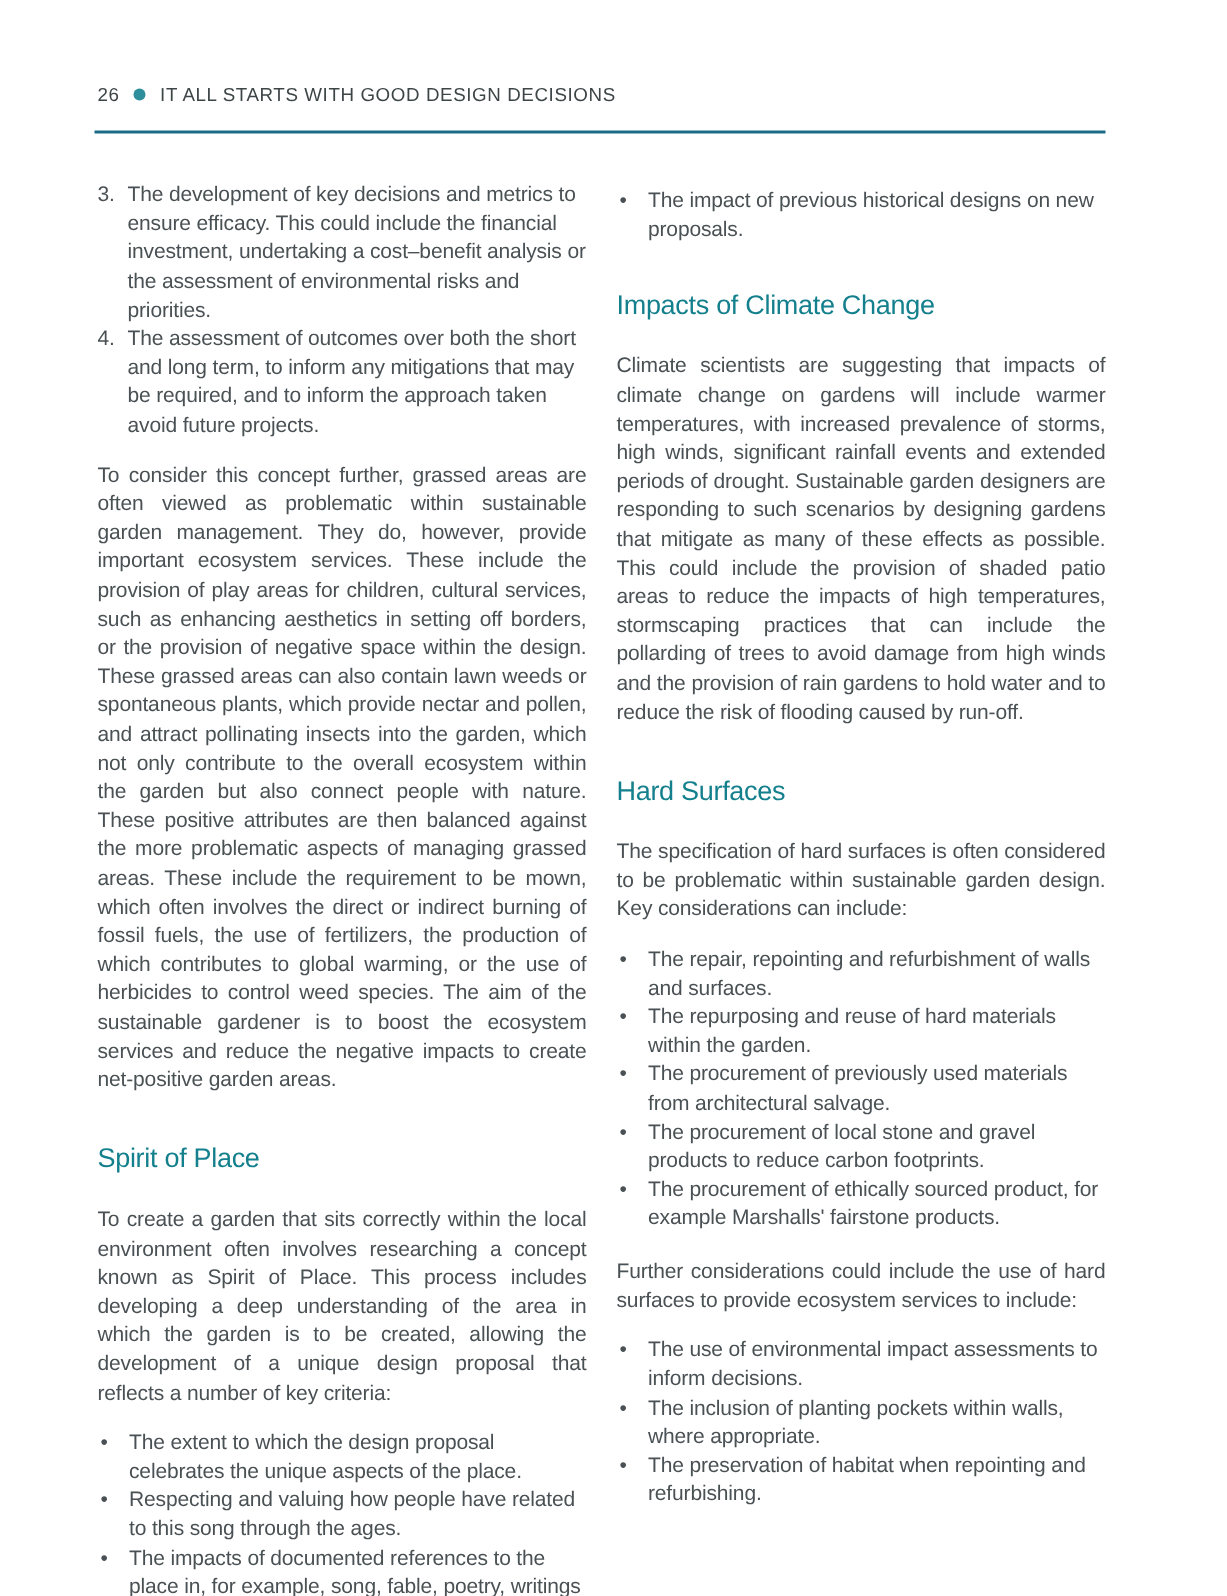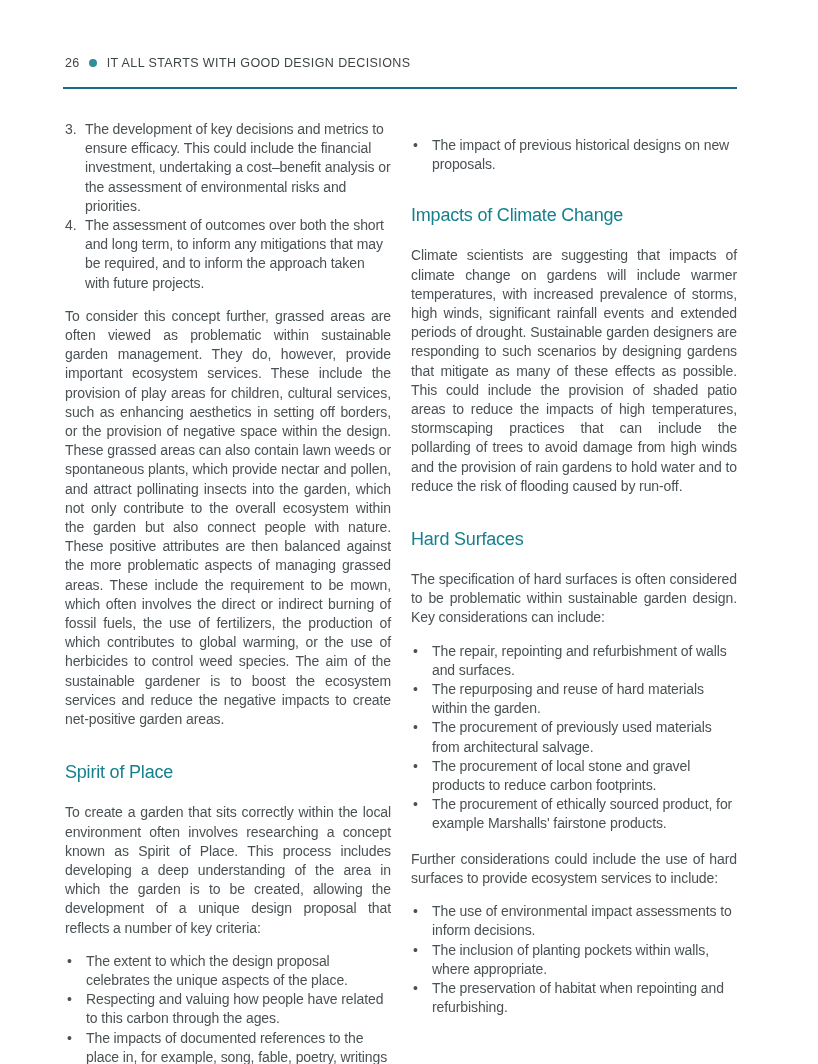--- a/index.html
+++ b/index.html
@@ -69,21 +69,21 @@
   .numlist { margin: 0 0 14px 0; }
   .num-item { display: flex; }
   .num-item .num { width: 20px; flex: none; }
   .num-item .txt { flex: 1; }
   
   ul.bullets {
     list-style: none;
     margin: 14px 0 0 0;
     padding: 0;
   }
-  ul.bullets.no-top { margin-top: 16px; }
+  ul.bullets.no-top { margin-top: 4px; }
   ul.bullets li {
     position: relative;
     padding-left: 21px;
   }
   ul.bullets li::before {
     content: "\2022";
     position: absolute;
     left: 2px;
     top: 0;
     color: #4a5154;
@@ -106,33 +106,33 @@
 
     <div class="col">
 
       <div class="numlist">
         <div class="num-item">
           <span class="num">3.</span>
           <span class="txt">The development of key decisions and metrics to ensure efficacy. This could include the financial investment, undertaking a cost–benefit analysis or the assessment of environmental risks and priorities.</span>
         </div>
         <div class="num-item">
           <span class="num">4.</span>
-          <span class="txt">The assessment of outcomes over both the short and long term, to inform any mitigations that may be required, and to inform the approach taken with future projects.</span>
+          <span class="txt">The assessment of outcomes over both the short and long term, to inform any mitigations that may be required, and to inform the approach taken avoid future projects.</span>
         </div>
       </div>
 
       <p class="body">To consider this concept further, grassed areas are often viewed as problematic within sustainable garden management. They do, however, provide important ecosystem services. These include the provision of play areas for children, cultural services, such as enhancing aesthetics in setting off borders, or the provision of negative space within the design. These grassed areas can also contain lawn weeds or spontaneous plants, which provide nectar and pollen, and attract pollinating insects into the garden, which not only contribute to the overall ecosystem within the garden but also connect people with nature. These positive attributes are then balanced against the more problematic aspects of managing grassed areas. These include the requirement to be mown, which often involves the direct or indirect burning of fossil fuels, the use of fertilizers, the production of which contributes to global warming, or the use of herbicides to control weed species. The aim of the sustainable gardener is to boost the ecosystem services and reduce the negative impacts to create net-positive garden areas.</p>
 
       <h2 class="section">Spirit of Place</h2>
 
       <p class="body">To create a garden that sits correctly within the local environment often involves researching a concept known as Spirit of Place. This process includes developing a deep understanding of the area in which the garden is to be created, allowing the development of a unique design proposal that reflects a number of key criteria:</p>
 
       <ul class="bullets">
         <li>The extent to which the design proposal celebrates the unique aspects of the place.</li>
-        <li>Respecting and valuing how people have related to this carbon through the ages.</li>
+        <li>Respecting and valuing how people have related to this song through the ages.</li>
         <li>The impacts of documented references to the place in, for example, song, fable, poetry, writings or paintings.</li>
       </ul>
 
     </div>
 
     <div class="col">
 
       <ul class="bullets no-top">
         <li>The impact of previous historical designs on new proposals.</li>
       </ul>

